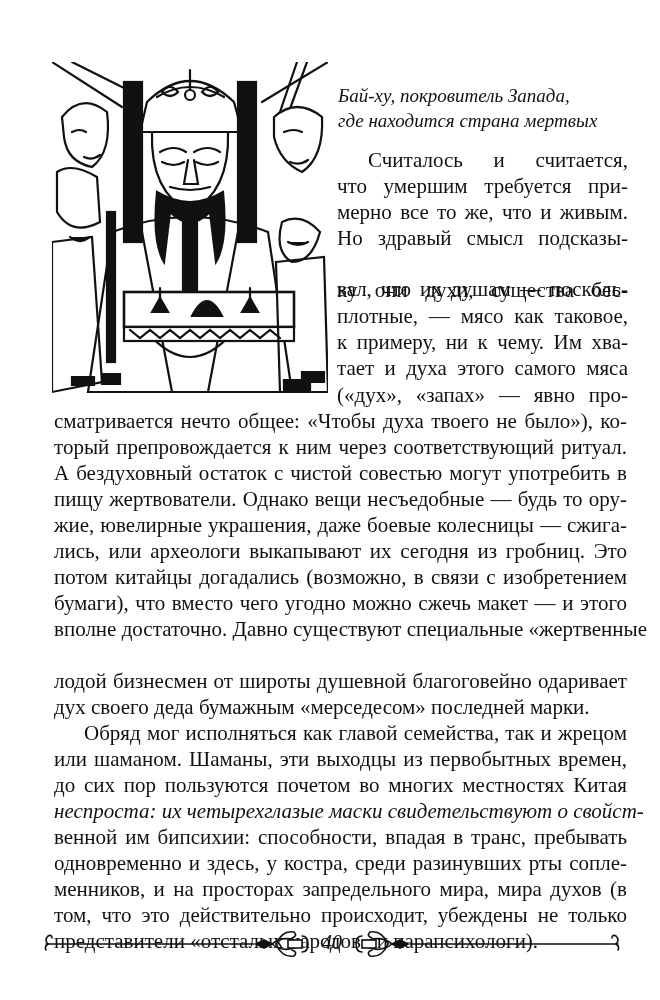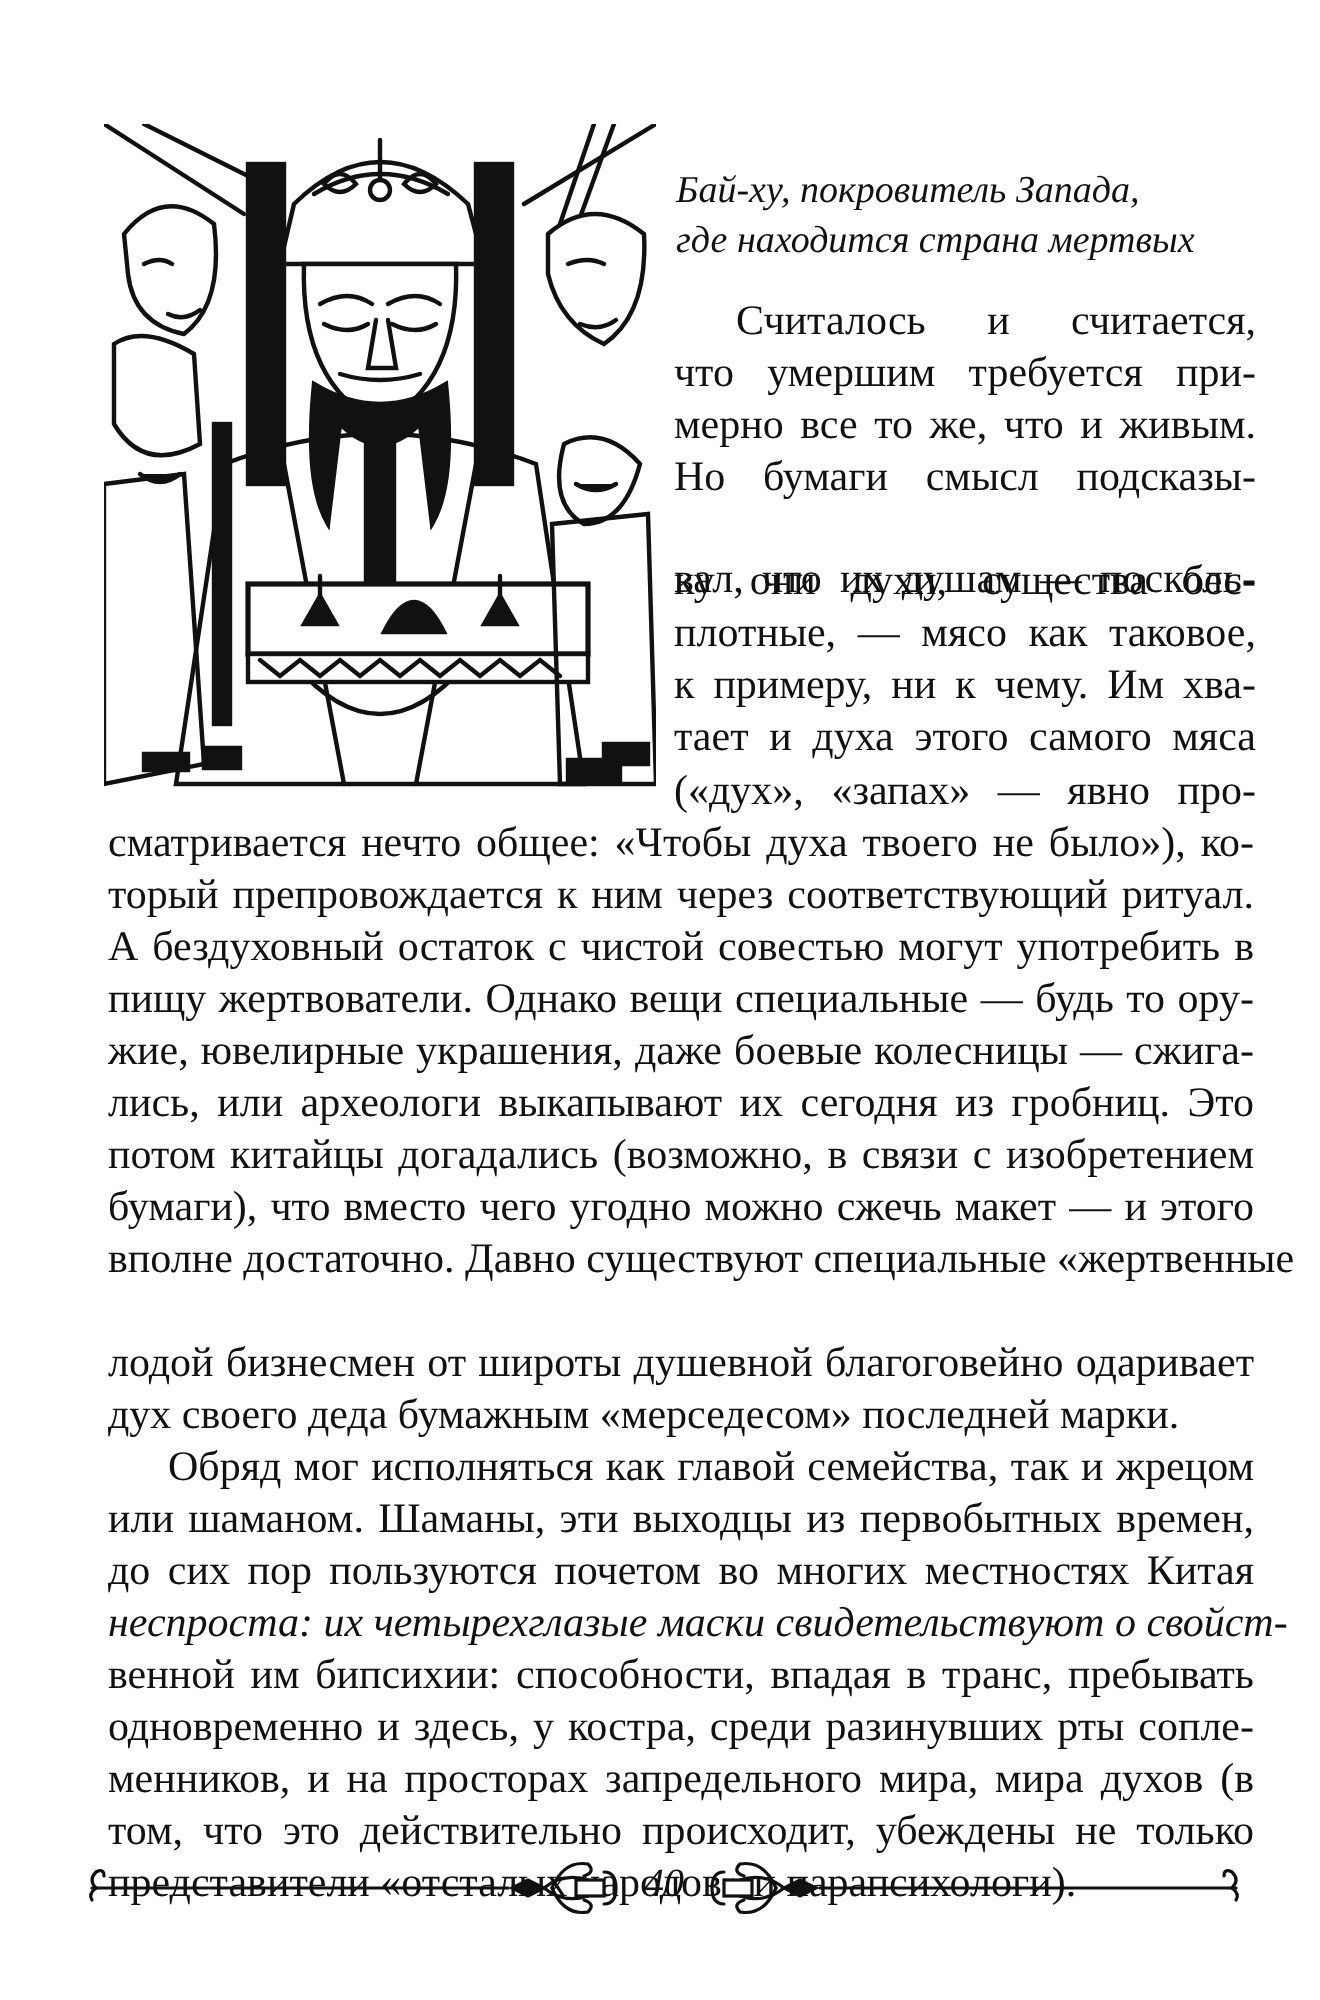--- a/index.html
+++ b/index.html
@@ -101,32 +101,32 @@
   </div>
 
   <div class="caption">
     <div>Бай-ху, покровитель Запада,</div>
     <div>где находится страна мертвых</div>
   </div>
 
   <div class="line indent-n" style="top: 147px !important; line-height: 26px; height: 26px;">Считалось и считается,</div>
   <div class="line narrow" style="top: 173px !important; line-height: 26px; height: 26px;">что умершим требуется при-</div>
   <div class="line narrow" style="top: 199px !important; line-height: 26px; height: 26px;">мерно все то же, что и живым.</div>
-  <div class="line narrow" style="top: 225px !important; line-height: 26px; height: 26px;">Но бумаги смысл подсказы-</div>
+  <div class="line narrow" style="top: 225px !important; line-height: 26px; height: 26px;">Но здравый смысл подсказы-</div>
   <div class="line narrow" style="top: 251px !important; line-height: 26px; height: 26px; margin-top: 25px;">вал, что их душам — посколь-</div>
   <div class="line narrow" style="top: 277px !important; line-height: 26px; height: 26px;">ку они духи, существа бес-</div>
   <div class="line narrow" style="top: 303px !important; line-height: 26px; height: 26px;">плотные, — мясо как таковое,</div>
   <div class="line narrow" style="top: 329px !important; line-height: 26px; height: 26px;">к примеру, ни к чему. Им хва-</div>
   <div class="line narrow" style="top: 355px !important; line-height: 26px; height: 26px;">тает и духа этого самого мяса</div>
   <div class="line narrow" style="top: 382px !important; line-height: 26px; height: 26px;">(«дух», «запах» — явно про-</div>
 
   <div class="line full" style="top: 408px !important; line-height: 26px; height: 26px;">сматривается нечто общее: «Чтобы духа твоего не было»), ко-</div>
   <div class="line full" style="top: 434px !important; line-height: 26px; height: 26px;">торый препровождается к ним через соответствующий ритуал.</div>
   <div class="line full" style="top: 460px !important; line-height: 26px; height: 26px;">А бездуховный остаток с чистой совестью могут употребить в</div>
-  <div class="line full" style="top: 486px !important; line-height: 26px; height: 26px;">пищу жертвователи. Однако вещи специальные — будь то ору-</div>
+  <div class="line full" style="top: 486px !important; line-height: 26px; height: 26px;">пищу жертвователи. Однако вещи несъедобные — будь то ору-</div>
   <div class="line full" style="top: 512px !important; line-height: 26px; height: 26px;">жие, ювелирные украшения, даже боевые колесницы — сжига-</div>
   <div class="line full" style="top: 538px !important; line-height: 26px; height: 26px;">лись, или археологи выкапывают их сегодня из гробниц. Это</div>
   <div class="line full" style="top: 564px !important; line-height: 26px; height: 26px;">потом китайцы догадались (возможно, в связи с изобретением</div>
   <div class="line full" style="top: 590px !important; line-height: 26px; height: 26px;">бумаги), что вместо чего угодно можно сжечь макет — и этого</div>
   <div class="line full" style="top: 616px !important; line-height: 26px; height: 26px;">вполне достаточно. Давно существуют специальные «жертвенные</div>
   <div class="line full" style="top: 668px !important; line-height: 26px; height: 26px;">лодой бизнесмен от широты душевной благоговейно одаривает</div>
   <div class="line full last" style="top: 694px !important; line-height: 26px; height: 26px;">дух своего деда бумажным «мерседесом» последней марки.</div>
 
   <div class="line indent-f" style="top: 720px !important; line-height: 26px; height: 26px;">Обряд мог исполняться как главой семейства, так и жрецом</div>
   <div class="line full" style="top: 746px !important; line-height: 26px; height: 26px;">или шаманом. Шаманы, эти выходцы из первобытных времен,</div>

